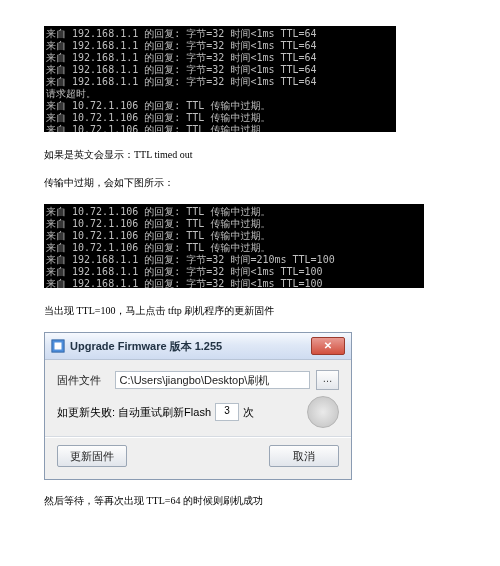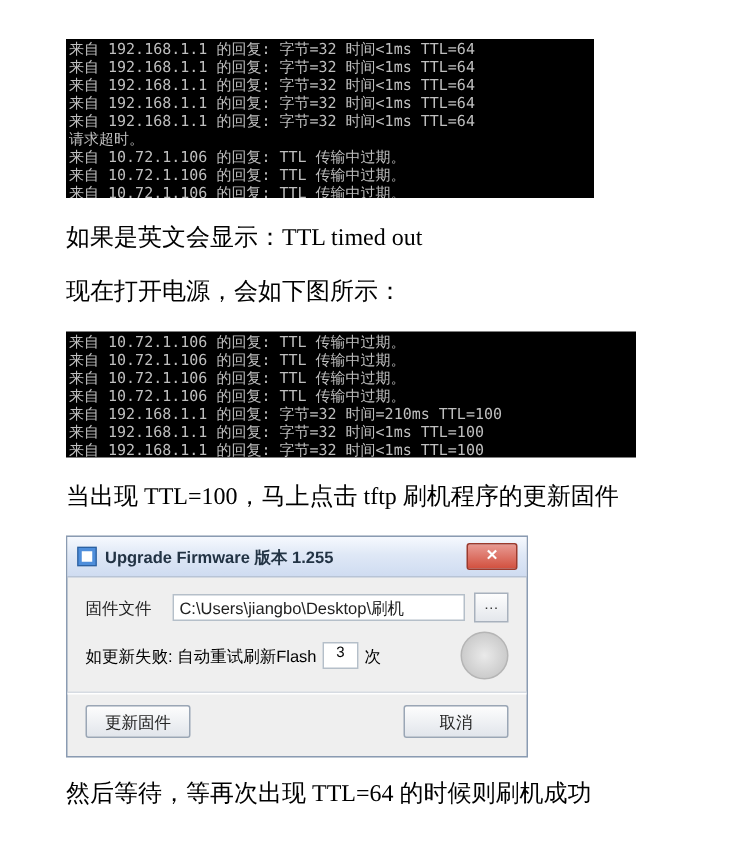--- a/index.html
+++ b/index.html
@@ -20,21 +20,21 @@
     line-height: 12px;
     padding: 2px 2px;
     white-space: pre;
     overflow: hidden;
     box-sizing: border-box;
     margin-bottom: 16px;
   }
   .term1 { width: 352px; height: 106px; }
   .term2 { width: 380px; height: 84px;  }
   .body-text {
-    font-size: 16px;
+    font-size: 10px;
     margin: 14px 0;
     line-height: 1.4;
   }
   
   .dialog {
     width: 308px;
     border: 1px solid #8a9bb2;
     background: #efefef;
     font-family: "Microsoft YaHei", "Tahoma", sans-serif;
     font-size: 11px;
@@ -127,21 +127,21 @@
 来自 192.168.1.1 的回复: 字节=32 时间&lt;1ms TTL=64
 来自 192.168.1.1 的回复: 字节=32 时间&lt;1ms TTL=64
 来自 192.168.1.1 的回复: 字节=32 时间&lt;1ms TTL=64
 来自 192.168.1.1 的回复: 字节=32 时间&lt;1ms TTL=64
 请求超时。
 来自 10.72.1.106 的回复: TTL 传输中过期。
 来自 10.72.1.106 的回复: TTL 传输中过期。
 来自 10.72.1.106 的回复: TTL 传输中过期。</div>
 
 <div class="body-text">如果是英文会显示：TTL    timed out</div>
-<div class="body-text">现在打开电源，会如下图所示：</div>
+<div class="body-text">传输中过期，会如下图所示：</div>
 
 <div class="terminal term2">来自 10.72.1.106 的回复: TTL 传输中过期。
 来自 10.72.1.106 的回复: TTL 传输中过期。
 来自 10.72.1.106 的回复: TTL 传输中过期。
 来自 10.72.1.106 的回复: TTL 传输中过期。
 来自 192.168.1.1 的回复: 字节=32 时间=210ms TTL=100
 来自 192.168.1.1 的回复: 字节=32 时间&lt;1ms TTL=100
 来自 192.168.1.1 的回复: 字节=32 时间&lt;1ms TTL=100</div>
 
 <div class="body-text">当出现 TTL=100，马上点击 tftp 刷机程序的更新固件</div>

